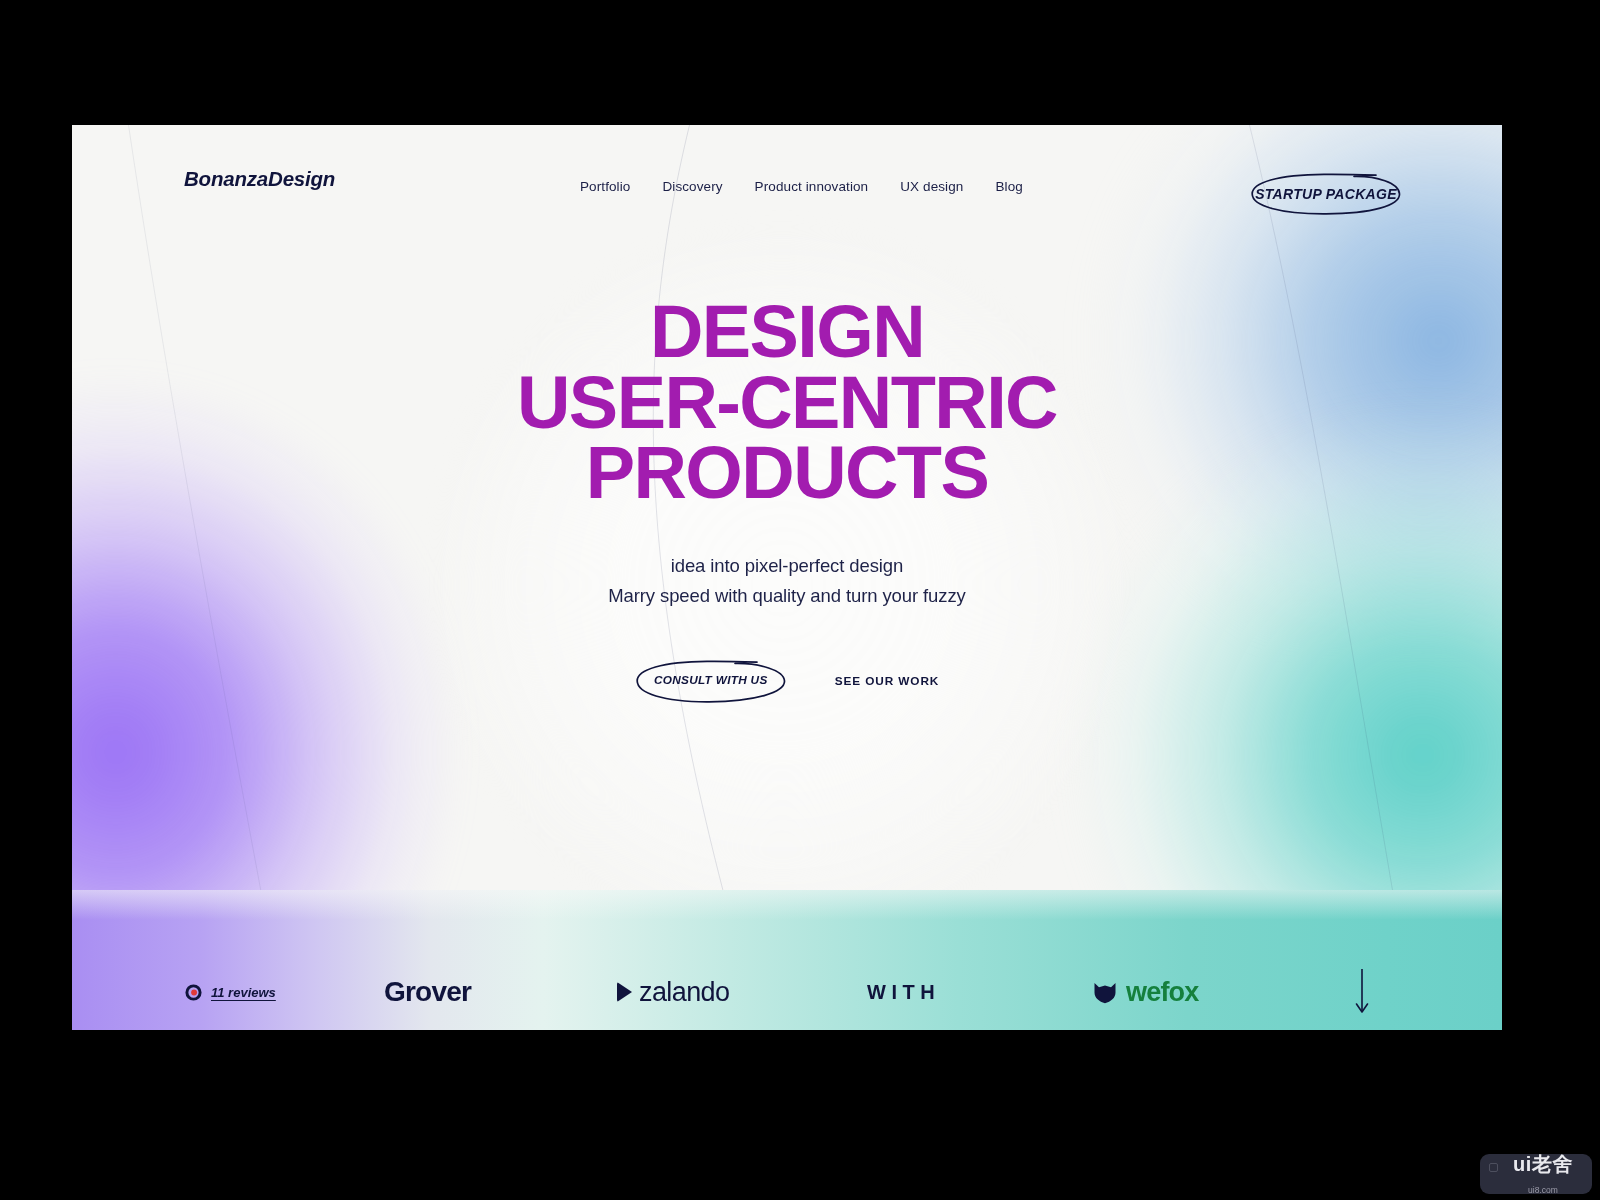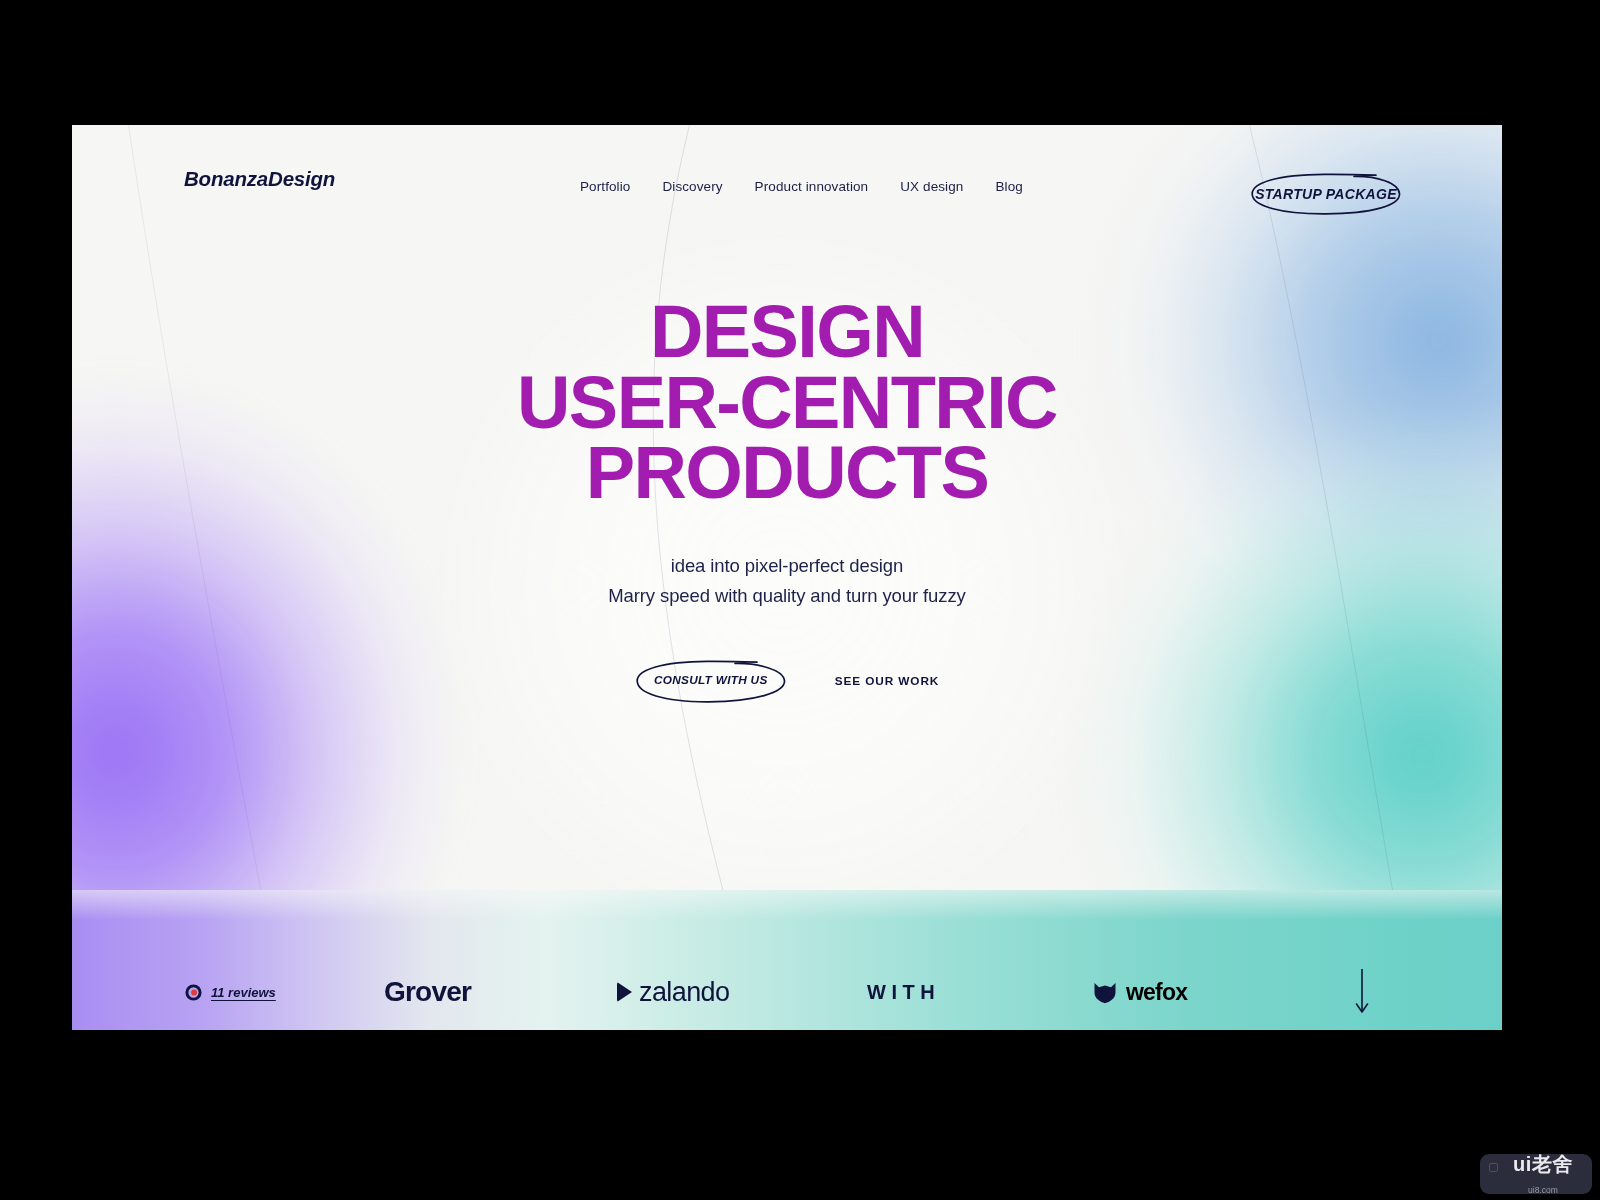--- a/index.html
+++ b/index.html
@@ -300,24 +300,24 @@
     letter-spacing: -0.6px;
     color: #10143c;
   }
   .kenjo-txt {
     font-size: 20px;
     font-weight: bold;
     letter-spacing: 5.5px;
     color: #10143c;
   }
   .wefox-txt {
-    font-size: 23px;
+    font-size: 27px;
     font-weight: bold;
     letter-spacing: -0.8px;
-    color: #000000;
+    color: #15803d;
   }
   .wefox-mark { margin-right: 8px; display: inline-flex; }
   .scroll-arrow { display: inline-flex; cursor: pointer; }
 
   
   #watermark {
     position: absolute;
     right: 8px;
     bottom: 6px;
     width: 112px;

